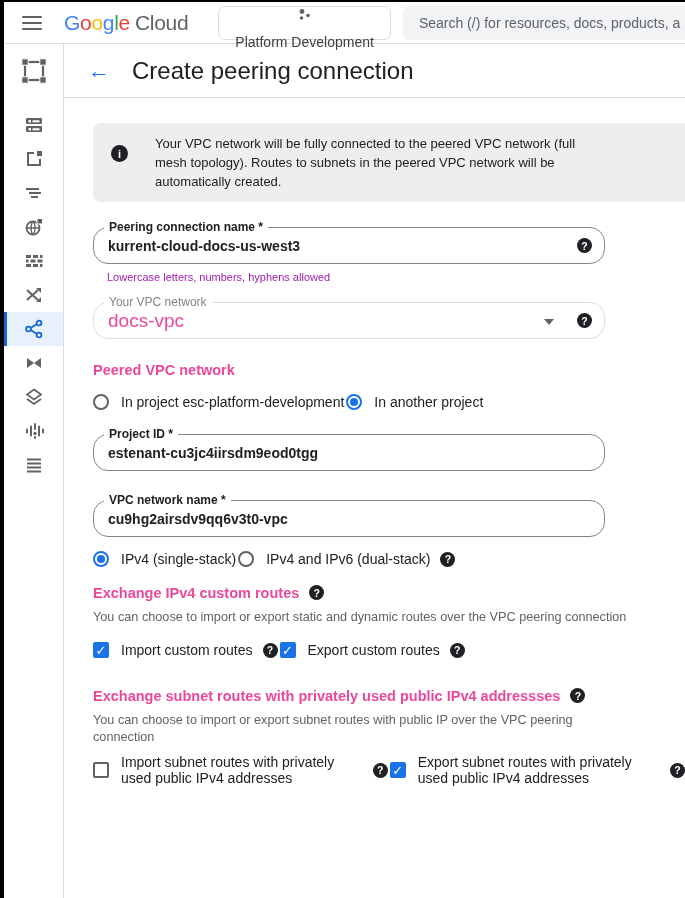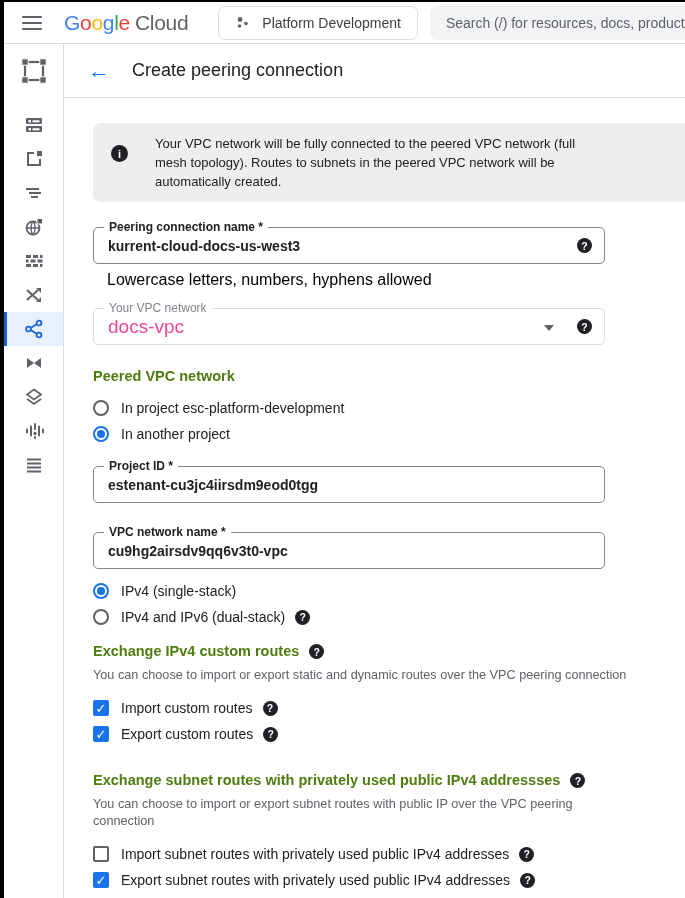--- a/index.html
+++ b/index.html
@@ -15,30 +15,30 @@
   .topbar { position:absolute; top:2px; left:4px; right:0; height:42px; background:#fff;
             border-bottom:1px solid #dadce0; display:flex; align-items:center; z-index:10; }
   .hamburger { width:20px; height:14px; margin-left:18px; display:flex; flex-direction:column; justify-content:space-between; cursor:pointer; }
   .hamburger i { display:block; height:2px; background:#5f6368; border-radius:1px; }
   .logo { display:flex; align-items:baseline; margin-left:22px; font-size:21px; letter-spacing:-0.3px; cursor:pointer; }
   .logo .lG1,.logo .lg2 { color:#4285F4; }
   .logo .lo1 { color:#EA4335; } .logo .lo2 { color:#FBBC05; }
   .logo .ll { color:#34A853; } .logo .le { color:#EA4335; }
   .logo .cloud { color:#5f6368; margin-left:5px;text-align:center; }
   .project-btn { margin-left:30px; height:34px; border:1px solid #dadce0; border-radius:7px;
-                 display:flex; align-items:center; gap:11px; padding:0 16px; font-size:14px; color:#3c4043; cursor:pointer; background:#fff; }
+                 display:flex; align-items:center; gap:11px; padding:0 16px; font-size:14px; color:#3c4043; cursor:pointer; background:#fff;flex-direction:column; }
   .searchbar { flex:1; margin-left:12px; margin-right:-8px; height:34px; background:#f1f3f4; border-radius:7px;
                display:flex; align-items:center; padding:0 16px; font-size:14px; color:#5f6368;
                white-space:nowrap; overflow:hidden; cursor:text; }
 
   
   .page-header { position:absolute; top:44px; left:64px; right:0; height:54px; background:#fff;
                  border-bottom:1px solid #dadce0; display:flex; align-items:center; }
   .back-btn { margin-left:24px; color:#1a73e8; font-size:22px; line-height:1; cursor:pointer; }
-  .page-title { margin-left:22px; font-size:18px; color:#202124; }
+  .page-title { margin-left:22px; font-size:24px; color:#202124; }
 
   
   .leftrail { position:absolute; top:44px; left:4px; bottom:0; width:60px; background:#fff; border-right:1px solid #dadce0; }
   .product-box { height:54px; display:flex; align-items:center; justify-content:center; }
   .nav { padding-top:10px; }
   .nav-item { position:relative; height:34px; display:flex; align-items:center; justify-content:center; cursor:pointer; }
   .nav-item.selected { background:#e8f0fe; }
   .nav-item.selected::before { content:""; position:absolute; left:0; top:0; bottom:0; width:3px; background:#1967d2; }
 
   
@@ -47,39 +47,39 @@
   .banner { width:616px; background:#eeeeee; border-radius:8px; padding:11px 8px; display:flex; align-items:flex-start; }
   .iicon { flex:0 0 auto; width:17px; height:17px; margin:11px 0 0 10px; border-radius:50%; background:#202124;
            color:#fff; font-size:11px; font-weight:700; display:flex; align-items:center; justify-content:center; font-style:normal; }
   .iicon::after { content:"i"; }
   .banner-text { margin-left:27px; font-size:13px; line-height:19px; color:#202124; width:440px; }
 
   .qicon { display:inline-flex; width:15px; height:15px; border-radius:50%; background:#202124; color:#fff;
            font-size:10.5px; font-weight:700; align-items:center; justify-content:center; flex:0 0 auto; cursor:pointer; }
   .qicon::after { content:"?"; }
 
-  .tf { position:relative; width:512px; height:37px; border:1px solid #80868b; border-radius:5px; background:#fff; }
+  .tf { position:relative; width:512px; height:37px; border:1px solid #80868b; border-radius:15px; background:#fff; }
   .tf-label { position:absolute; top:-8px; left:10px; background:#fff; padding:0 5px; font-size:12px; font-weight:700; color:#202124; white-space:nowrap; }
   .tf input { width:440px; height:35px; border:0; outline:none; background:transparent; padding:0 0 0 14px;
               font-family:inherit; font-size:14px; color:#202124;font-weight:bold; }
   .tf .qicon { position:absolute; right:12px; top:10px; }
   .tf.disabled { border-color:#dadce0; }
   .tf.disabled .tf-label { color:#80868b; font-weight:400; }
   .tf-value { line-height:35px; padding-left:14px; font-size:19px; color:#ec4899; }
   .caret { position:absolute; right:50px; top:16px; width:0; height:0; border-left:5px solid transparent;
            border-right:5px solid transparent; border-top:6px solid #5f6368; cursor:pointer; }
-  .helper { margin:7px 0 0 14px; font-size:16px; color:#000000; }
+  .helper { margin:7px 0 0 14px; font-size:11px; color:#a21caf; }
 
   .mt25{margin-top:25px;} .mt19{margin-top:19px;} .mt20{margin-top:20px;} .mt29{margin-top:29px;}
 
-  .sec-h { margin-top:23px; font-size:14.5px; font-weight:700; color:#4d7c0f; display:flex; align-items:flex-end; gap:10px; }
+  .sec-h { margin-top:23px; font-size:14.5px; font-weight:700; color:#ec4899; display:flex; align-items:flex-start; gap:10px; }
   .sec-desc { margin-top:8px; font-size:12.7px; color:#5f6368; line-height:17px; }
   .w520 { width:520px; }
 
-  .opt-group { margin-top:12px; display:flex; flex-direction:column; gap:2px; }
+  .opt-group { margin-top:12px; display:flex; gap:2px; }
   .opt-row { height:24px; display:flex; align-items:center; cursor:pointer; }
   .opt-row .lbl { margin-left:12px; font-size:14px; color:#202124; }
   .opt-row .qicon { margin-left:10px; }
 
   .radio { width:16px; height:16px; border-radius:50%; border:2px solid #5f6368; background:#fff; position:relative; flex:0 0 auto; }
   .radio.on { border-color:#1a73e8; }
   .radio.on::after { content:""; position:absolute; left:2px; top:2px; width:8px; height:8px; border-radius:50%; background:#1a73e8; }
 
   .cb { width:16px; height:16px; border-radius:2px; border:2px solid #5f6368; background:#fff; flex:0 0 auto;
         display:flex; align-items:center; justify-content:center; }

